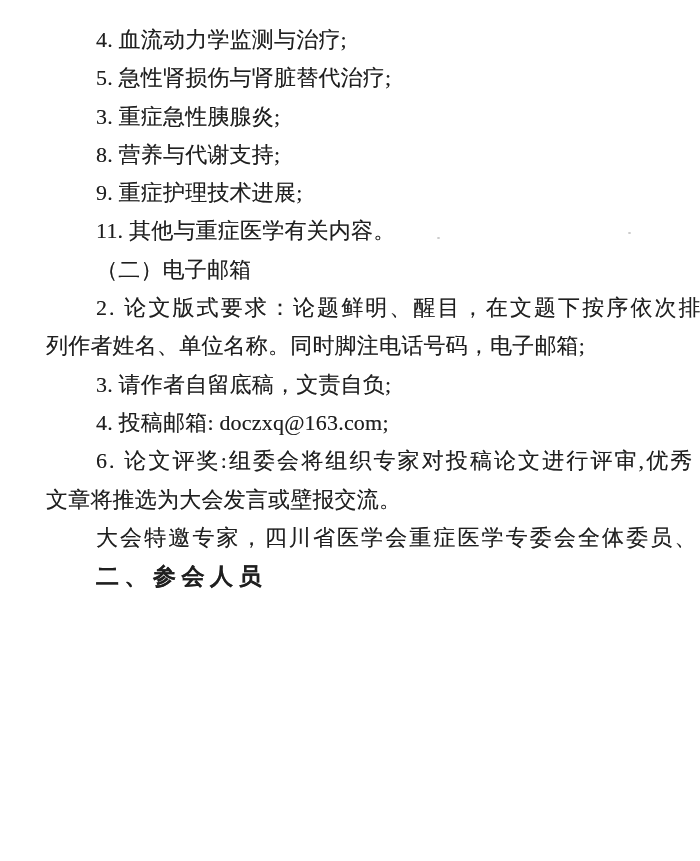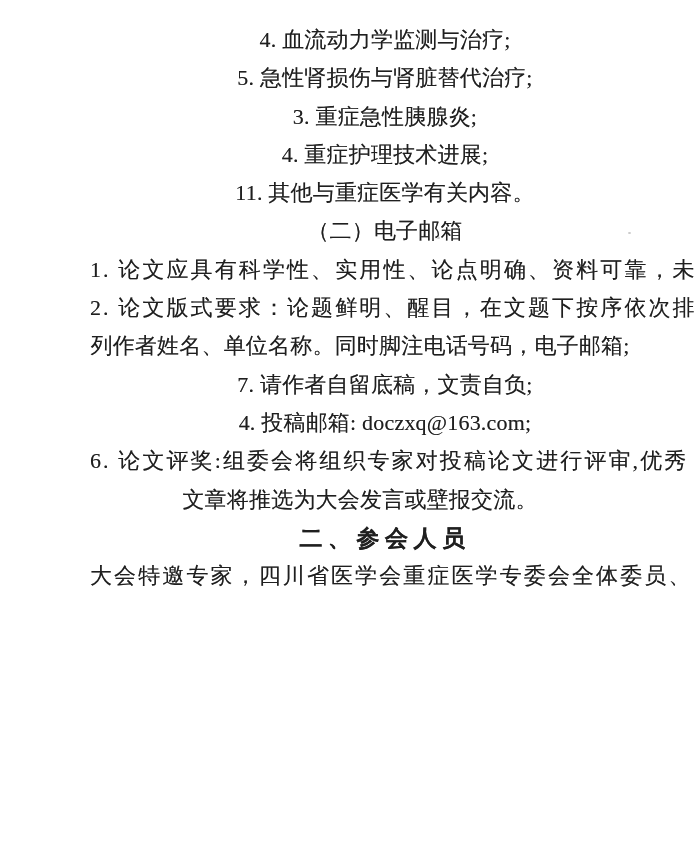--- a/index.html
+++ b/index.html
@@ -11,23 +11,22 @@
     width: 700px;
     height: 861px;
     position: relative;
     overflow: hidden;
     font-family: "Liberation Serif", "DejaVu Serif", serif;
     color: #1f1f1f;
   }
   .doc-page {
     position: absolute;
     top: 21px;
-    left: 40px;
+    left: 46px;
     width: 640px;
-    text-align: center;
   }
   .line {
     height: 38.3px;
     line-height: 38.3px;
     font-size: 22px;
     white-space: nowrap;
     letter-spacing: 0.2px;
     
     text-shadow: 0 0 0.4px rgba(40,40,40,0.55);
   }
@@ -55,35 +54,35 @@
   .speckle.s1 { left: 437px; top: 237px; }
   .speckle.s2 { left: 628px; top: 232px; }
 </style>
 </head>
 <body>
 
 <div class="doc-page">
   <div class="line indent">4. 血流动力学监测与治疗;</div>
   <div class="line indent">5. 急性肾损伤与肾脏替代治疗;</div>
   <div class="line indent">3. 重症急性胰腺炎;</div>
-  <div class="line indent">4. 重症护理技术进展;</div>
+  <div class="line indent">8. 营养与代谢支持;</div>
+  <div class="line indent">9. 重症护理技术进展;</div>
   <div class="line indent">11. 其他与重症医学有关内容。</div>
 
   <div class="line indent">（二）电子邮箱</div>
 
-  <div class="line indent stretch">1. 论文应具有科学性、实用性、论点明确、资料可靠，未</div>
 
   <div class="line indent stretch">2. 论文版式要求：论题鲜明、醒目，在文题下按序依次排</div>
   <div class="line">列作者姓名、单位名称。同时脚注电话号码，电子邮箱;</div>
 
-  <div class="line indent">7. 请作者自留底稿，文责自负;</div>
+  <div class="line indent">3. 请作者自留底稿，文责自负;</div>
   <div class="line indent">4. 投稿邮箱: doczxq@163.com;</div>
 
   <div class="line indent stretch">6. 论文评奖:组委会将组织专家对投稿论文进行评审,优秀</div>
   <div class="line">文章将推选为大会发言或壁报交流。</div>
 
+  <div class="line indent stretch">大会特邀专家，四川省医学会重症医学专委会全体委员、</div>
+
   <div class="line indent heading">二、参会人员</div>
-
-  <div class="line indent stretch">大会特邀专家，四川省医学会重症医学专委会全体委员、</div>
 </div>
 
 <div class="speckle s1"></div>
 <div class="speckle s2"></div>
 
 </body></html>

